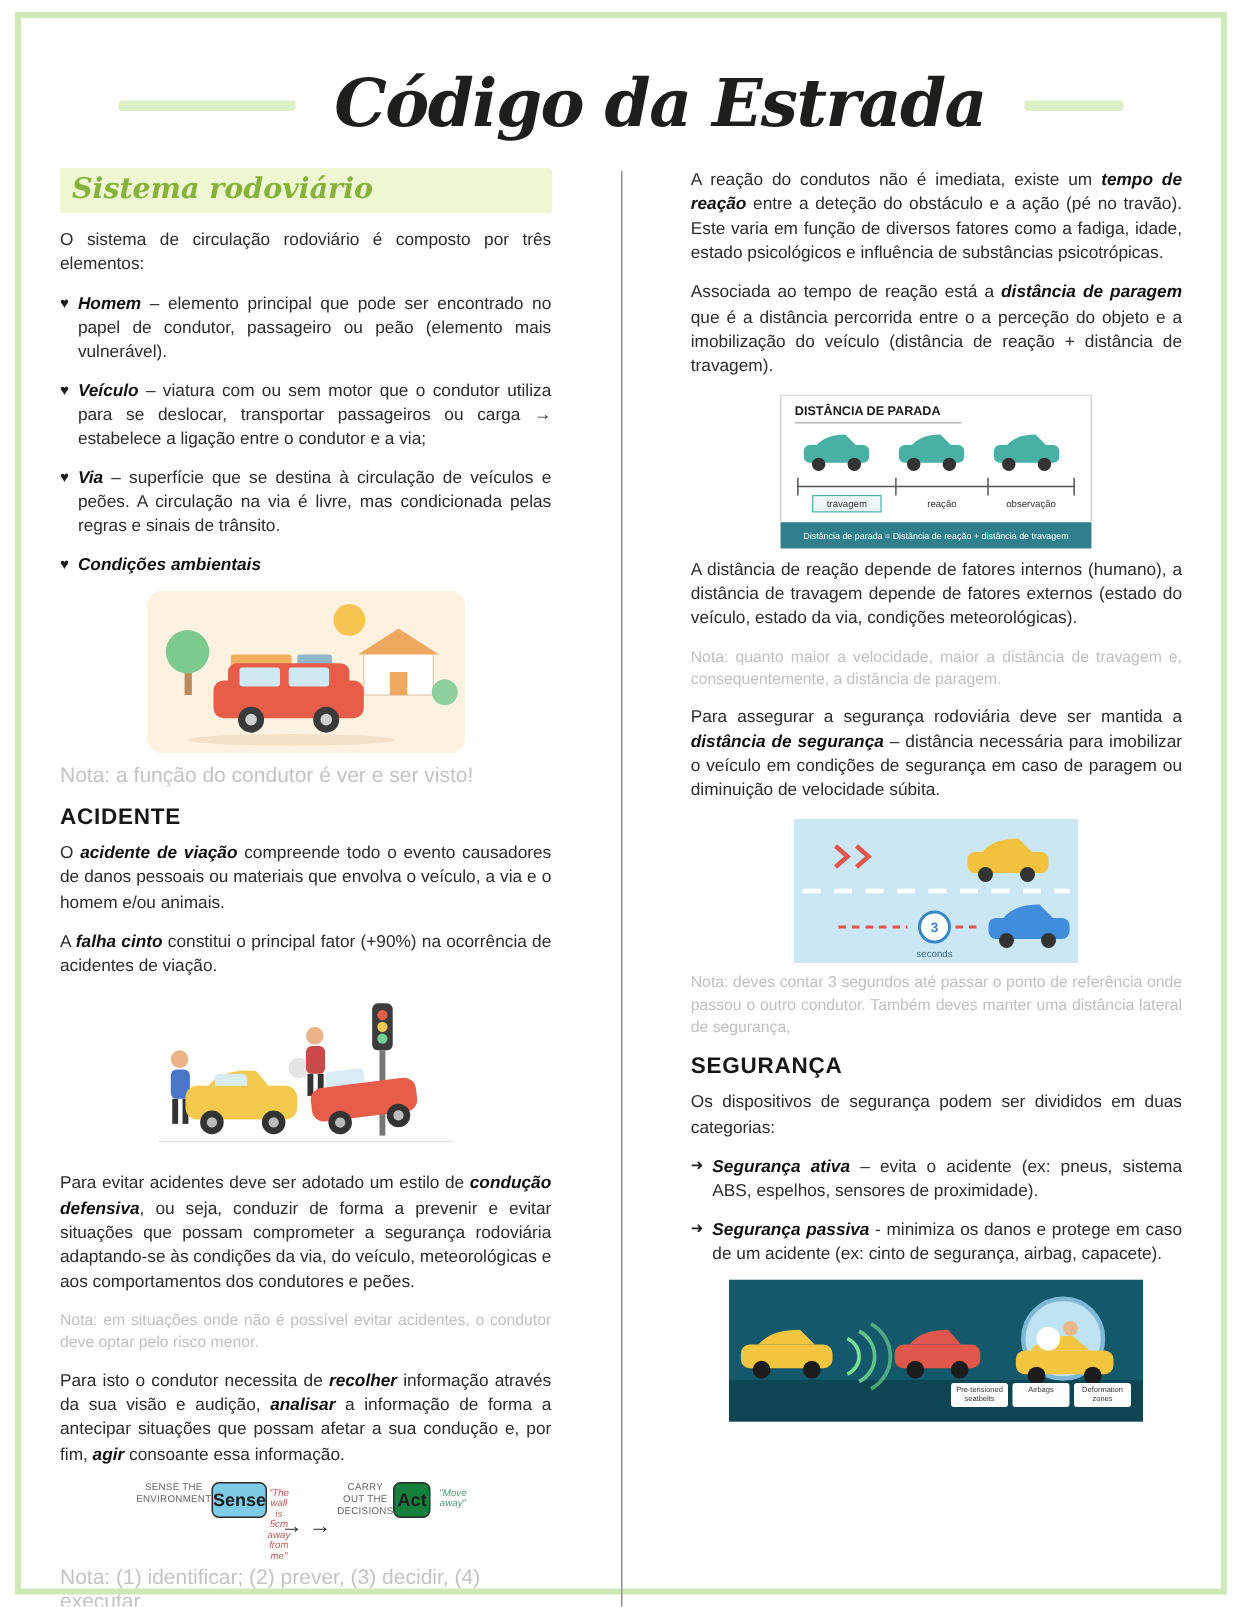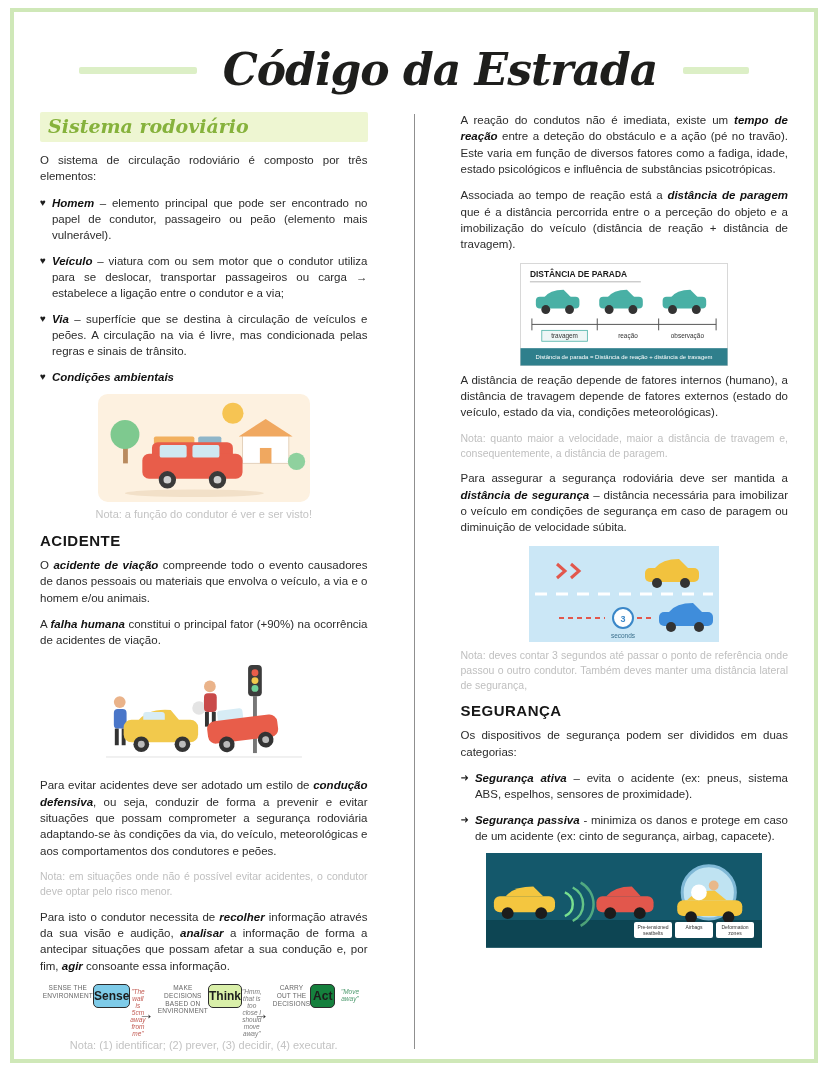--- a/index.html
+++ b/index.html
@@ -21,21 +21,21 @@
     font-family:"DejaVu Serif", serif; font-style:italic; font-weight:bold;
     font-size:44px; color:#1e1e1c; letter-spacing:-1px; line-height:1;
   }
   
   .columns { display:flex; align-items:stretch; padding:0 26px; margin-top:20px;gap:32px; }
   .col { flex:1 1 0; min-width:0; }
   .divider { width:1px; background:#8f8f8f; margin:2px 14px 14px; }
   
   .para { font-size:11.5px; line-height:1.42; text-align:justify; margin-bottom:10px; }
   .note { font-size:10.5px; line-height:1.42; text-align:justify; color:#bfbfbf; margin-bottom:10px; }
-  .img-note { font-size:11px; color:#c3c3c3; text-align:center; margin:2px 0 12px; }
+  .img-note { font-size:14px; color:#c3c3c3; text-align:left; margin:2px 0 12px; }
   .hl-heading {
     display:block; background:#eef6d2; color:#86b23c;
     font-family:"DejaVu Serif", serif; font-style:italic; font-weight:bold;
     font-size:19px; padding:3px 8px 5px; margin-bottom:10px; border-radius:2px;
   }
   .sec-heading {
     font-size:15px; font-weight:bold; letter-spacing:0.5px; color:#171717;
     margin:4px 0 8px;
   }
   .bullet { display:flex; gap:6px; margin-bottom:9px; }
@@ -129,21 +129,21 @@
               <circle cx="124" cy="89" r="4" fill="#cfcfcf"></circle>
           </g>
           <ellipse cx="100" cy="103" rx="72" ry="4" fill="#f2e0c8"></ellipse>
         </svg>
       </div>
       <div class="img-note">Nota: a função do condutor é ver e ser visto!</div>
 
       <h2 class="sec-heading">ACIDENTE</h2>
 
       <p class="para">O <b>acidente de viação</b> compreende todo o evento causadores de danos pessoais ou materiais que envolva o veículo, a via e o homem e/ou animais.</p>
-      <p class="para">A <b>falha humana</b> constitui o principal fator (+90%) na ocorrência de acidentes de viação.</p>
+      <p class="para">A <b>falha cinto</b> constitui o principal fator (+90%) na ocorrência de acidentes de viação.</p>
 
       <div class="figure">
         <svg viewBox="0 0 200 115" width="196">
           <g>
             <rect x="150" y="38" width="4" height="58" fill="#777"></rect>
             <rect x="145" y="6" width="14" height="32" rx="4" fill="#3c3c3c"></rect>
             <circle cx="152" cy="14" r="3.5" fill="#e85d4a"></circle>
             <circle cx="152" cy="22" r="3.5" fill="#f2c94c"></circle>
             <circle cx="152" cy="30" r="3.5" fill="#6fcf97"></circle>
           </g>
@@ -186,25 +186,20 @@
       <p class="note">Nota: em situações onde não é possível evitar acidentes, o condutor deve optar pelo risco menor.</p>
       <p class="para">Para isto o condutor necessita de <b>recolher</b> informação através da sua visão e audição, <b>analisar</b> a informação de forma a antecipar situações que possam afetar a sua condução e, por fim, <b>agir</b> consoante essa informação.</p>
 
       <div class="sta">
         <div class="sta-col">
           <div class="sta-header">SENSE THE ENVIRONMENT</div>
           <div class="sta-box sense">Sense</div>
           <div class="sta-quote q1">"The wall is 5cm away from me"</div>
         </div>
         <div class="sta-arrow">→</div>
-        <div class="sta-col">
-          <div class="sta-header">MAKE DECISIONS BASED ON ENVIRONMENT</div>
-          <div class="sta-box think">Think</div>
-          <div class="sta-quote q2">"Hmm, that is too close I should move away"</div>
-        </div>
         <div class="sta-arrow">→</div>
         <div class="sta-col">
           <div class="sta-header">CARRY OUT THE DECISIONS</div>
           <div class="sta-box act">Act</div>
           <div class="sta-quote q3">"Move away"</div>
         </div>
       </div>
       <div class="img-note">Nota: (1) identificar; (2) prever, (3) decidir, (4) executar.</div>
 
     </div>

